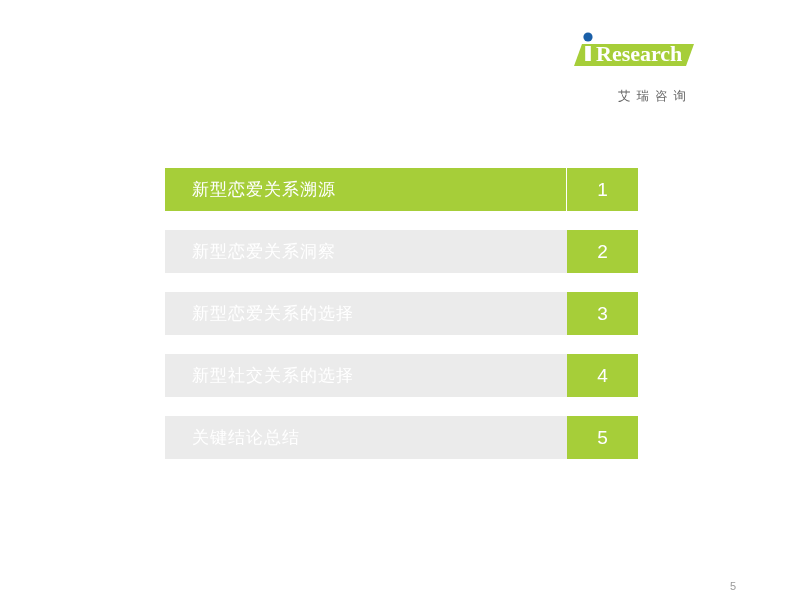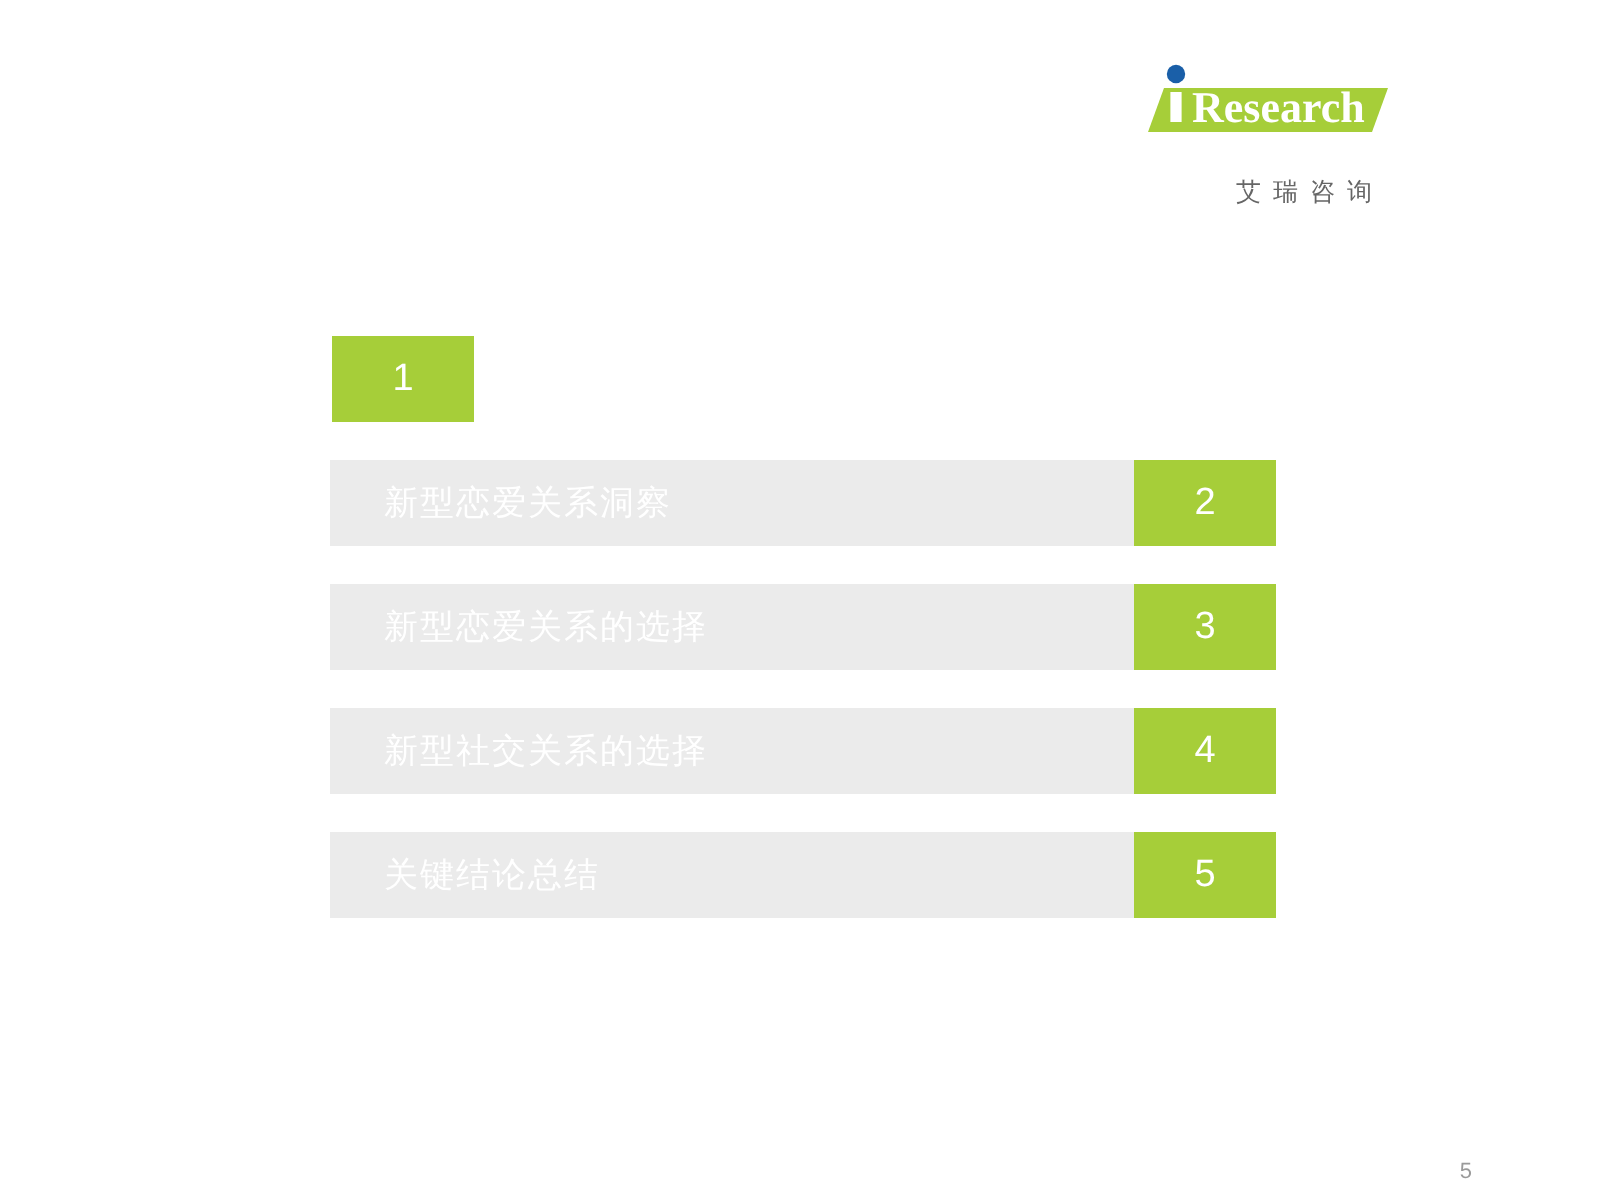--- a/index.html
+++ b/index.html
@@ -123,20 +123,21 @@
 
         <text x="22" y="29" font-family="Liberation Serif, serif" font-size="22" font-weight="bold" fill="#ffffff">Research</text>
       </svg>
     </div>
     <div class="logo-sub">艾瑞咨询</div>
   </div>
 
   <div class="agenda">
 
     <div class="agenda-row active">
+      <div class="row-title">新型恋爱关系溯源</div>
       <div class="row-num">1</div>
     </div>
 
     <div class="agenda-row inactive">
       <div class="row-title">新型恋爱关系洞察</div>
       <div class="row-num">2</div>
     </div>
 
     <div class="agenda-row inactive">
       <div class="row-title">新型恋爱关系的选择</div>

